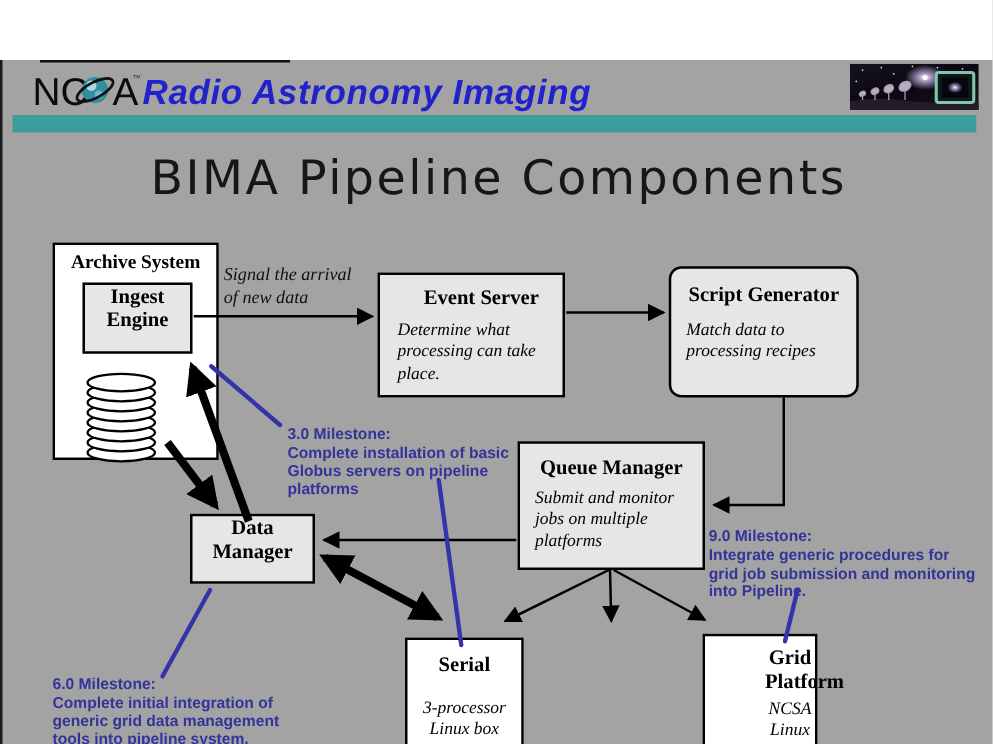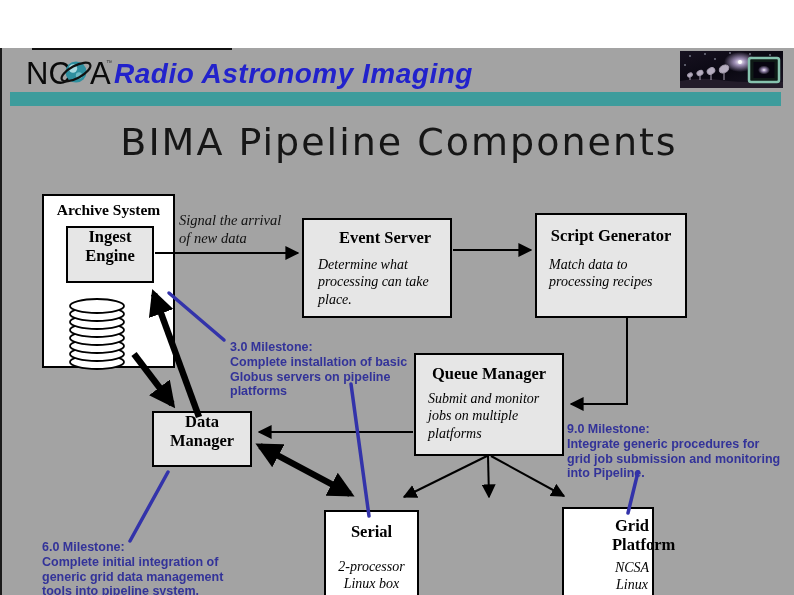--- a/index.html
+++ b/index.html
@@ -118,41 +118,41 @@
   <div class="note" style="left:177px;top:163px;width:132px;">Signal the arrival
 of new data</div>
 
   <div class="box gray" style="left:300px;top:170px;width:150px;height:100px;">
     <div class="bt" style="margin-top:9px;padding-left:16px;">Event Server</div>
     <div class="bd" style="margin:8px 0 0 14px;">Determine what
 processing can take
 place.</div>
   </div>
 
-  <div class="box gray" style="left:533px;top:165px;width:152px;height:105px;">
+  <div class="box gray" style="left:533px;top:165px;width:152px;height:105px;border-radius:10px;">
     <div class="bt" style="margin-top:12px;">Script Generator</div>
     <div class="bd" style="margin:10px 0 0 12px;">Match data to
 processing recipes</div>
   </div>
 
   <div class="box gray" style="left:412px;top:305px;width:150px;height:103px;">
     <div class="bt" style="margin-top:10px;">Queue Manager</div>
     <div class="bd" style="margin:6px 0 0 12px;">Submit and monitor
 jobs on multiple
 platforms</div>
   </div>
 
   <div class="box gray center-flex" style="left:150px;top:363px;width:100px;height:56px;">
     <div class="bt">Data
 Manager</div>
   </div>
 
   <div class="box" style="left:322px;top:462px;width:95px;height:96px;">
     <div class="bt" style="margin-top:11px;">Serial</div>
-    <div class="bd" style="margin-top:16px;text-align:center;">2-processor
+    <div class="bd" style="margin-top:16px;text-align:center;">3-processor
 Linux box</div>
   </div>
 
 
   <div class="box" style="left:560px;top:459px;width:92px;height:97px;padding-left:48px;">
     <div class="bt" style="margin-top:8px;">Grid
 Platform</div>
     <div class="bd" style="margin-top:4px;text-align:center;">NCSA Linux
 Clusters</div>
   </div>

